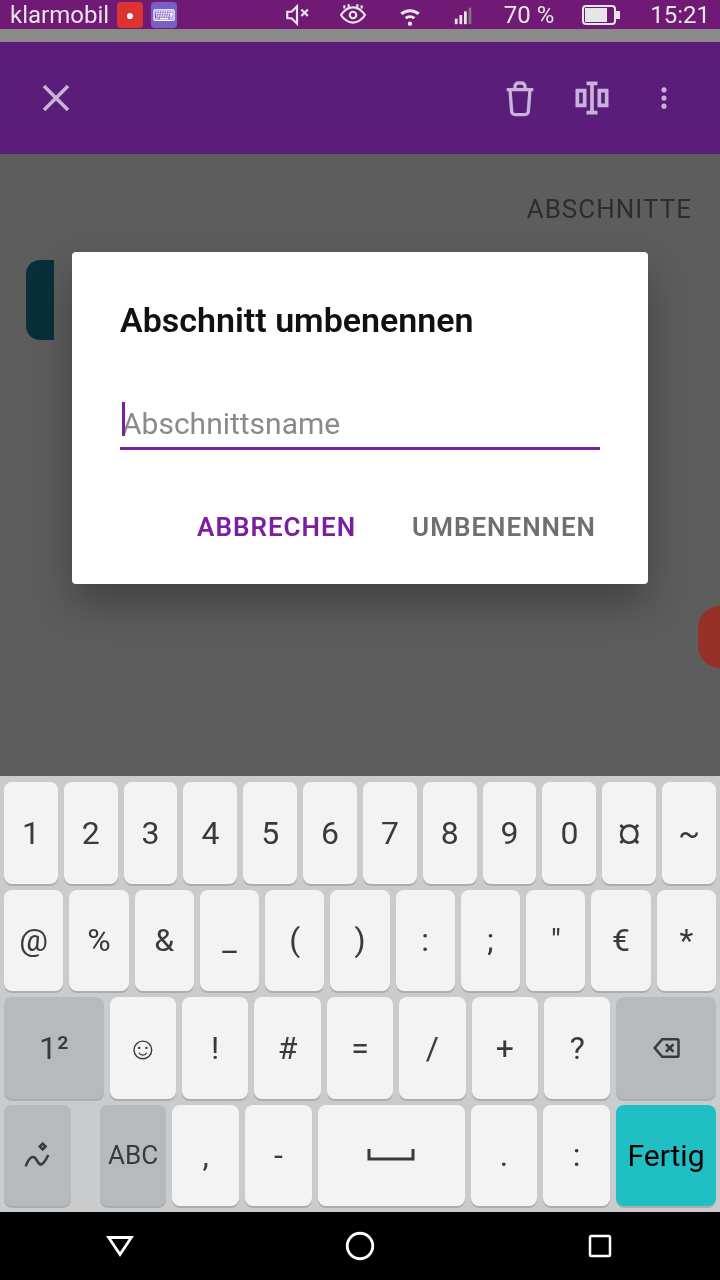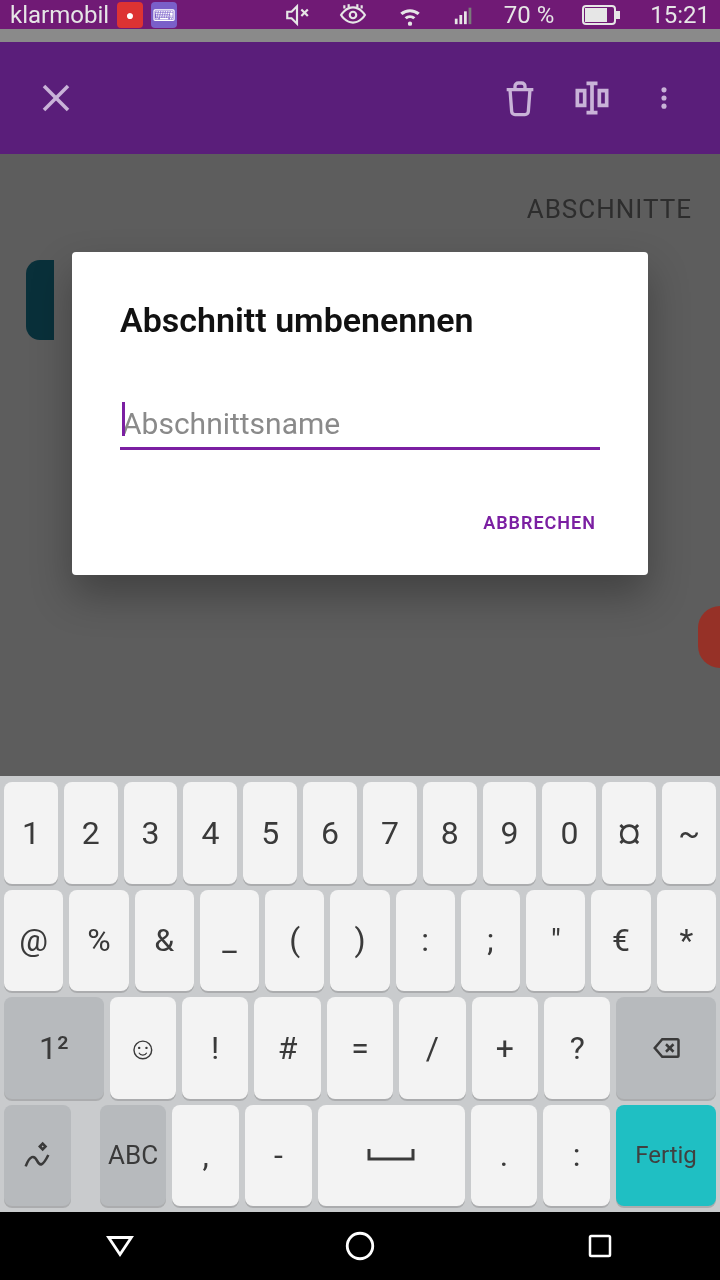--- a/index.html
+++ b/index.html
@@ -47,38 +47,38 @@
   .dialog-title { font-size:34px; font-weight:600; color:#111; margin-bottom:60px; }
   .input-wrap { position:relative; margin-bottom:48px;margin-top:26px; }
   .text-input {
     width:100%; border:none; border-bottom:3px solid #7b1fa2; font-size:30px;
     padding:6px 2px; outline:none; color:#222; background:transparent;
   }
   .text-input::placeholder { color:#8a8a8a; }
   .cursor { position:absolute; left:2px; top:2px; width:3px; height:34px; background:#7b1fa2; animation:blink 1s step-end infinite; }
   @keyframes blink { 50% { opacity:0; } }
   .dialog-actions { display:flex; justify-content:flex-end; gap:48px; }
-  .dlg-btn { font-size:18px; font-weight:600; letter-spacing:1px; background:none; border:none; padding:14px 4px; cursor:pointer; }
+  .dlg-btn { font-size:26px; font-weight:600; letter-spacing:1px; background:none; border:none; padding:14px 4px; cursor:pointer; }
   .btn-cancel { color:#7b1fa2; }
   .btn-confirm { color:#6f6f6f; }
 
   
   .keyboard {
     position:absolute; left:0; right:0; bottom:68px; height:436px;
     background:#c9cbcd; padding:6px 4px; display:flex; flex-direction:column; gap:6px;
   }
   .kb-row { display:flex; gap:6px; flex:1; }
   .key {
     flex:1; background:#f3f3f3; border-radius:8px; display:flex; align-items:center;
     justify-content:center; font-size:32px; color:#3a3a3a;
     box-shadow:0 2px 0 rgba(0,0,0,0.15);
   }
   .key.dark { background:#b7babd; color:#3a3a3a; }
   .key.wide15 { flex:1.5; }
-  .key.teal { background:#1fbfc3; color:#404040; font-size:24px; }
+  .key.teal { background:#1fbfc3; color:#000000; font-size:30px; }
   .key.abc { font-size:26px;margin-left:23px; }
 
   
   .nav-bar {
     position:absolute; left:0; right:0; bottom:0; height:68px; background:#000;
     display:flex; align-items:center; justify-content:space-around;
   }
   .nav-btn { width:60px; height:46px; display:flex; align-items:center; justify-content:center; }
 
   svg { display:block; }
@@ -173,20 +173,21 @@
   <div class="scrim"></div>
 
   <div class="dialog">
     <div class="dialog-title">Abschnitt umbenennen</div>
     <div class="input-wrap">
       <div class="cursor"></div>
       <input class="text-input" type="text" placeholder="Abschnittsname" style="">
     </div>
     <div class="dialog-actions">
       <button class="dlg-btn btn-cancel">ABBRECHEN</button>
+      <button class="dlg-btn btn-confirm">UMBENENNEN</button>
     </div>
   </div>
 
   <div class="keyboard">
     <div class="kb-row" id="kbr1">
         <div class="key">1</div>
         <div class="key">2</div>
         <div class="key">3</div>
         <div class="key">4</div>
         <div class="key">5</div>

